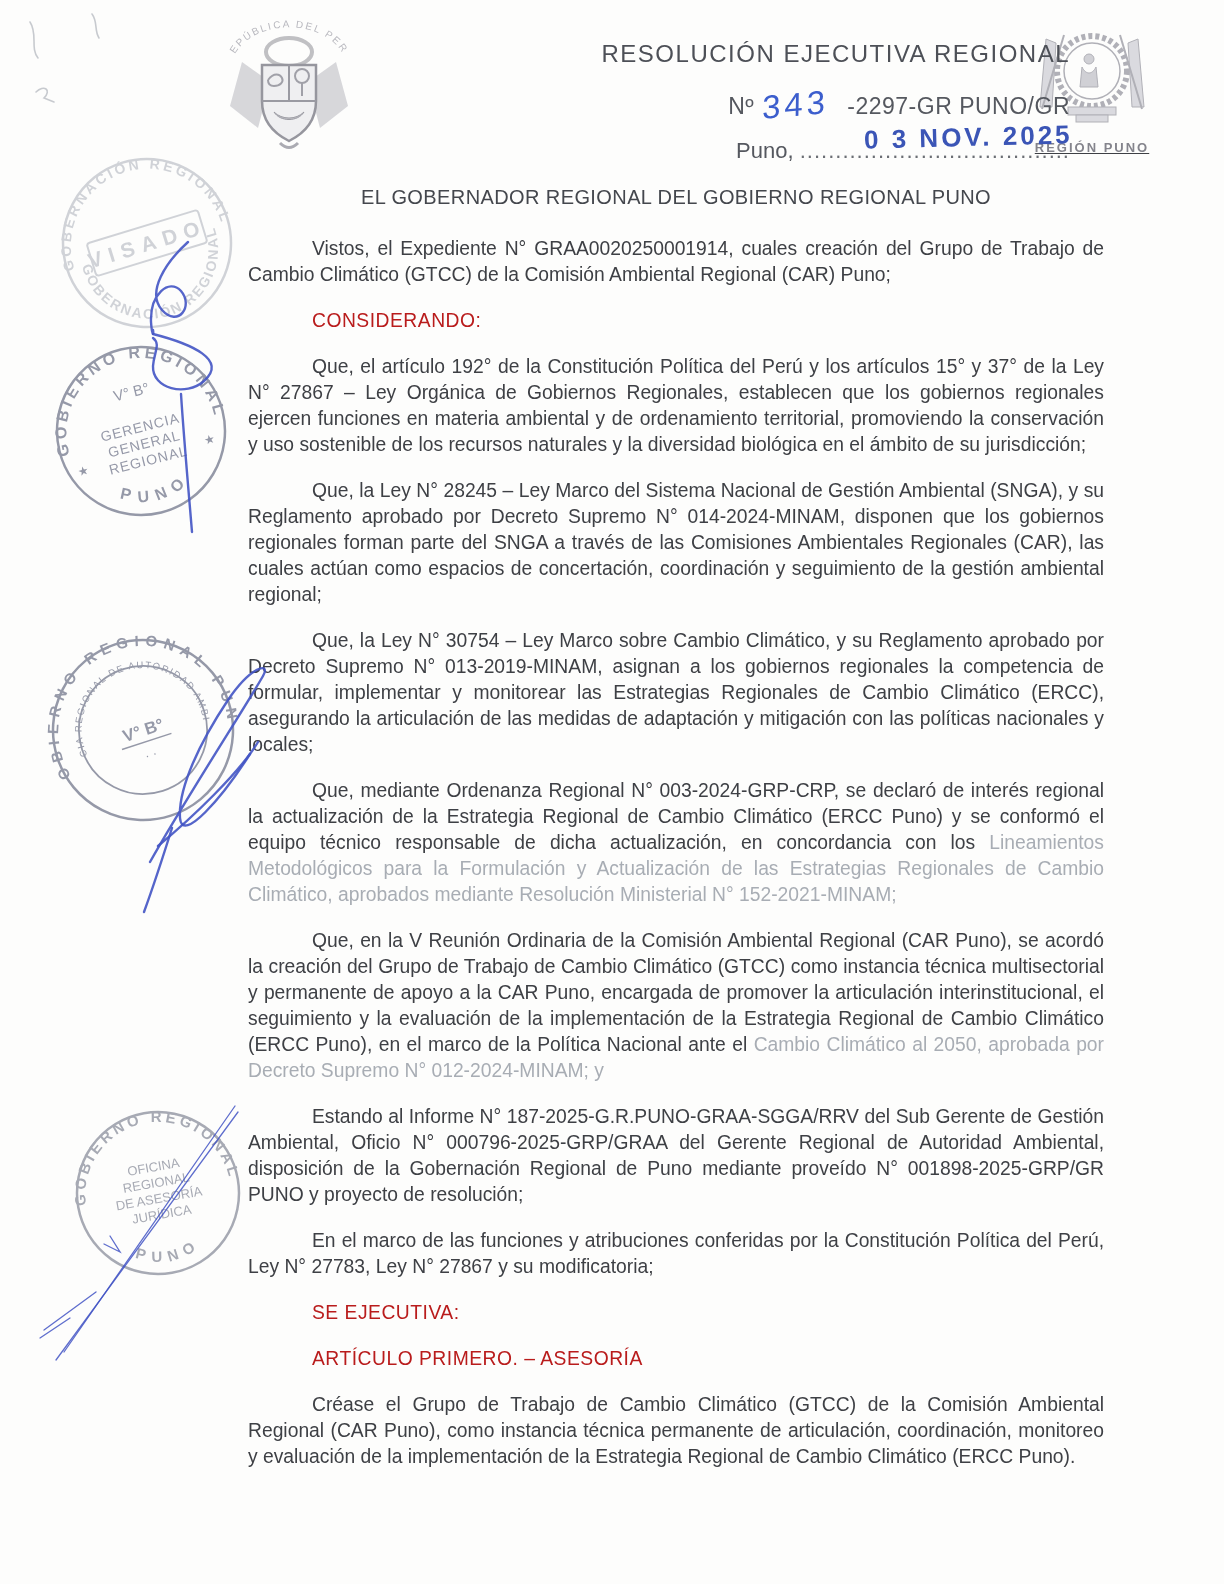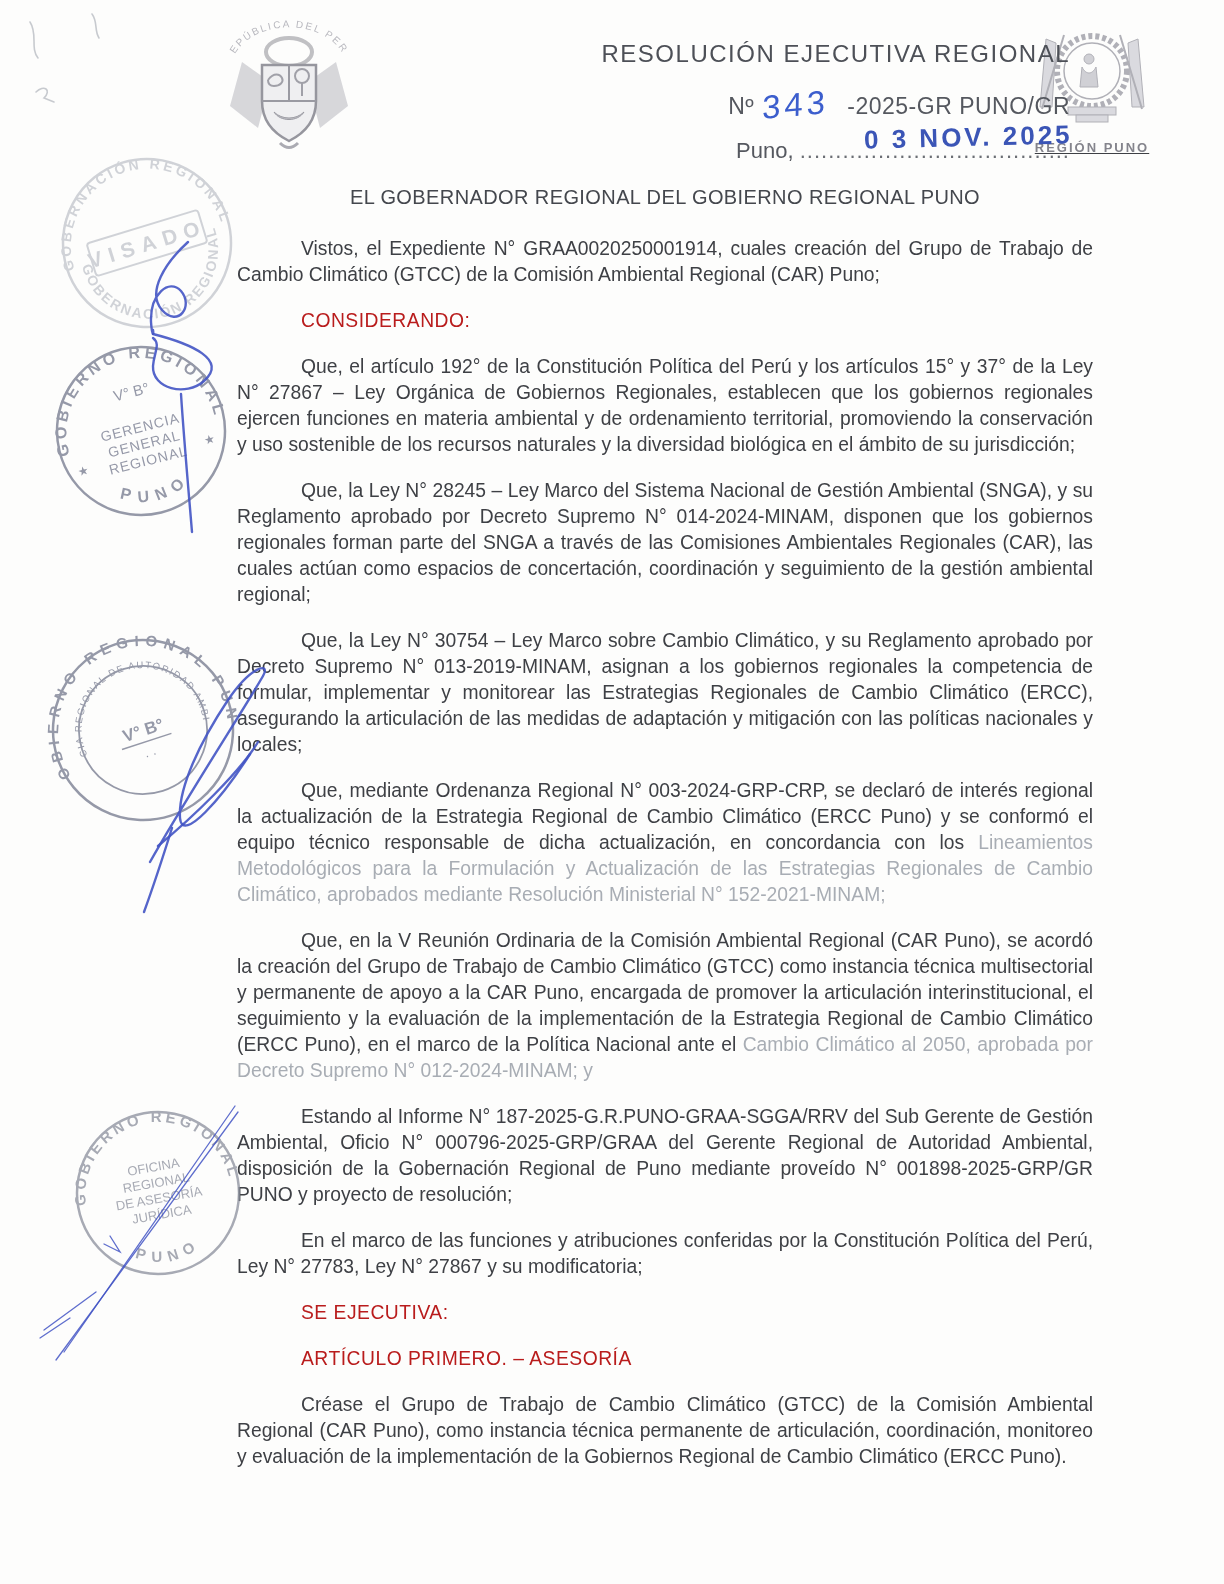--- a/index.html
+++ b/index.html
@@ -35,21 +35,21 @@
   .emblem-left  { left:222px; top:10px; width:134px; height:155px; }
   .emblem-right { left:1012px; top:12px; width:160px; height:130px;text-decoration:underline; }
   .emblem svg { width:100%; height:100%; }
   .emblem-caption {
     text-align:center; font-size:13px; font-weight:bold; letter-spacing:2px;
     color:#84848c; margin-top:-6px;
   }
 
   
   .doc-body {
-    position:absolute; left:237px; top:184px; width:856px;
+    position:absolute; left:248px; top:184px; width:856px;
     font-size:19.3px; line-height:26px; text-align:justify;
   }
   .doc-body p { margin:0 0 20px 0; text-indent:64px; }
   .addressee { text-align:center; text-indent:0 !important; letter-spacing:.4px;
                color:#44474d; margin-bottom:26px !important; font-size:20px; }
   .section-label { letter-spacing:.5px; color:#b91c1c; }
   .faded { color:#a8adb4; }
 
   
   .stamp { position:absolute; }
@@ -108,21 +108,21 @@
         <rect x="56" y="86" width="48" height="8" fill="#d5d5da"></rect>
         <rect x="64" y="94" width="32" height="7" fill="#d5d5da"></rect>
       </g>
     </svg>
     <div class="emblem-caption">REGIÓN PUNO</div>
   </div>
 
   <div class="doc-header">
     <div class="title">RESOLUCIÓN EJECUTIVA REGIONAL</div>
     <div class="number-line">
-      <span class="num-prefix">Nº</span><span class="hand-number">343</span><span>-2025-GR PUNO/GR</span>
+      <span class="num-prefix">Nº</span><span class="hand-number">343</span><span>-2297-GR PUNO/GR</span>
     </div>
     <div class="date-line">
       <span>Puno,</span>
       <span class="date-wrap">
         <span class="date-dots">......................................</span>
         <span class="date-stamp">0 3 NOV. 2025</span>
       </span>
     </div>
   </div>
 
@@ -134,21 +134,21 @@
     <p><span>Que, el artículo 192° de la Constitución Política del Perú y los artículos 15° y 37° de la Ley N° 27867 – Ley Orgánica de Gobiernos Regionales, establecen que los gobiernos regionales ejercen funciones en materia ambiental y de ordenamiento territorial, promoviendo la conservación y uso sostenible de los recursos naturales y la diversidad biológica en el ámbito de su jurisdicción;</span></p>
     <p><span>Que, la Ley N° 28245 – Ley Marco del Sistema Nacional de Gestión Ambiental (SNGA), y su Reglamento aprobado por Decreto Supremo N° 014-2024-MINAM, disponen que los gobiernos regionales forman parte del SNGA a través de las Comisiones Ambientales Regionales (CAR), las cuales actúan como espacios de concertación, coordinación y seguimiento de la gestión ambiental regional;</span></p>
     <p><span>Que, la Ley N° 30754 – Ley Marco sobre Cambio Climático, y su Reglamento aprobado por Decreto Supremo N° 013-2019-MINAM, asignan a los gobiernos regionales la competencia de formular, implementar y monitorear las Estrategias Regionales de Cambio Climático (ERCC), asegurando la articulación de las medidas de adaptación y mitigación con las políticas nacionales y locales;</span></p>
     <p><span>Que, mediante Ordenanza Regional N° 003-2024-GRP-CRP, se declaró de interés regional la actualización de la Estrategia Regional de Cambio Climático (ERCC Puno) y se conformó el equipo técnico responsable de dicha actualización, en concordancia con los </span><span class="faded">Lineamientos Metodológicos para la Formulación y Actualización de las Estrategias Regionales de Cambio Climático, aprobados mediante Resolución Ministerial N° 152-2021-MINAM;</span></p>
     <p><span>Que, en la V Reunión Ordinaria de la Comisión Ambiental Regional (CAR Puno), se acordó la creación del Grupo de Trabajo de Cambio Climático (GTCC) como instancia técnica multisectorial y permanente de apoyo a la CAR Puno, encargada de promover la articulación interinstitucional, el seguimiento y la evaluación de la implementación de la Estrategia Regional de Cambio Climático (ERCC Puno), en el marco de la Política Nacional ante el </span><span class="faded">Cambio Climático al 2050, aprobada por Decreto Supremo N° 012-2024-MINAM; y</span></p>
     <p><span>Estando al Informe N° 187-2025-G.R.PUNO-GRAA-SGGA/RRV del Sub Gerente de Gestión Ambiental, Oficio N° 000796-2025-GRP/GRAA del Gerente Regional de Autoridad Ambiental, disposición de la Gobernación Regional de Puno mediante proveído N° 001898-2025-GRP/GR PUNO y proyecto de resolución;</span></p>
     <p><span>En el marco de las funciones y atribuciones conferidas por la Constitución Política del Perú, Ley N° 27783, Ley N° 27867 y su modificatoria;</span></p>
 
     <p class="section-label">SE EJECUTIVA:</p>
     <p class="section-label">ARTÍCULO PRIMERO. – ASESORÍA</p>
-    <p>Créase el Grupo de Trabajo de Cambio Climático (GTCC) de la Comisión Ambiental Regional (CAR Puno), como instancia técnica permanente de articulación, coordinación, monitoreo y evaluación de la implementación de la Gobiernos Regional de Cambio Climático (ERCC Puno).</p>
+    <p>Créase el Grupo de Trabajo de Cambio Climático (GTCC) de la Comisión Ambiental Regional (CAR Puno), como instancia técnica permanente de articulación, coordinación, monitoreo y evaluación de la implementación de la Estrategia Regional de Cambio Climático (ERCC Puno).</p>
   </div>
 
   <div class="stamp stamp-visado">
     <svg viewBox="0 0 182 182">
       <defs>
         <path id="s1t" d="M 14,94 A 77,77 0 0 1 168,94"></path>
         <path id="s1b" d="M 22,98 A 69,69 0 0 0 160,98"></path>
       </defs>
       <circle cx="91" cy="91" r="84" stroke-width="2.5"></circle>
       <text font-size="14" letter-spacing="3" font-weight="bold">

